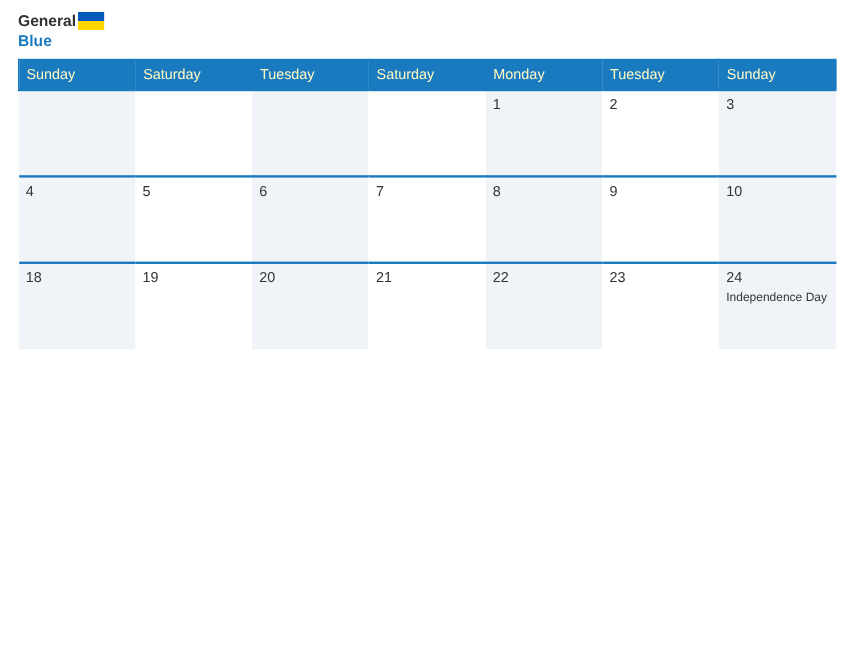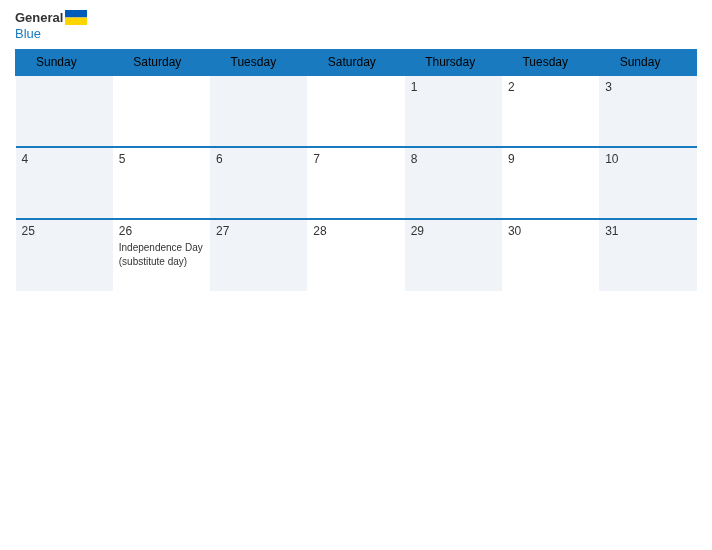--- a/index.html
+++ b/index.html
@@ -39,24 +39,24 @@
       color: #333;
       min-width: 60px;
       text-align: right;
     }
     .calendar {
       width: 100%;
       border-collapse: collapse;
     }
     .calendar thead tr th {
       background: #1a7abf;
-      color: #000000;
+      color: #fef9c3;
       font-size: 12px;
       font-weight: normal;
-      padding: 5px 20px;
+      padding: 5px 6px;
       text-align: left;
       border: 1px solid #1a7abf;
     }
     .calendar tbody tr td {
       border-top: 2px solid #1a7abf;
       border-left: none;
       border-right: none;
       border-bottom: none;
       vertical-align: top;
       padding: 4px 6px;
@@ -91,35 +91,35 @@
   <div class="header">
     <div class="logo">
     <div style="display:flex;flex-direction:column;line-height:1.2;">
       <div style="display:flex;align-items:center;gap:2px;">
         <span style="font-size:13px;font-weight:bold;color:#333;">General</span>
         <svg width="22" height="15" viewBox="0 0 22 15">
           <rect width="22" height="7.5" fill="#005BBB"></rect>
           <rect y="7.5" width="22" height="7.5" fill="#FFD500"></rect>
         </svg>
       </div>
-      <span style="font-size:13px;font-weight:normal;color:#1a7abf;">Blue</span>
+      <span style="font-size:13px;font-weight:bold;color:#1a7abf;">Blue</span>
     </div>
   </div>
     <div class="month-title"></div>
     <div class="country"></div>
   </div>
 
   <table class="calendar">
     <thead>
       <tr>
       <th>Sunday</th>
           <th>Saturday</th>
           <th>Tuesday</th>
           <th>Saturday</th>
-          <th>Thursday</th>
+          <th>Monday</th>
           <th>Tuesday</th>
           <th>Sunday</th>
         </tr>
     </thead>
     <tbody>
     <tr>
           <td></td>
           <td></td>
           <td></td>
           <td></td>
@@ -151,34 +151,34 @@
           </td>
           <td>
             <span class="day-num">9</span>
           </td>
           <td>
             <span class="day-num">10</span>
           </td>
         </tr>
         <tr>
           <td>
-            <span class="day-num">25</span>
-          </td>
-          <td><span class="day-num">26</span><span class="event">Independence Day (substitute day)</span></td>
-          <td>
-            <span class="day-num">27</span>
+            <span class="day-num">18</span>
           </td>
           <td>
-            <span class="day-num">28</span>
+            <span class="day-num">19</span>
           </td>
           <td>
-            <span class="day-num">29</span>
+            <span class="day-num">20</span>
           </td>
           <td>
-            <span class="day-num">30</span>
+            <span class="day-num">21</span>
           </td>
           <td>
-            <span class="day-num">31</span>
+            <span class="day-num">22</span>
           </td>
+          <td>
+            <span class="day-num">23</span>
+          </td>
+          <td><span class="day-num">24</span><span class="event">Independence Day</span></td>
         </tr>
       </tbody>
   </table>
 </div>
 
 </body></html>

